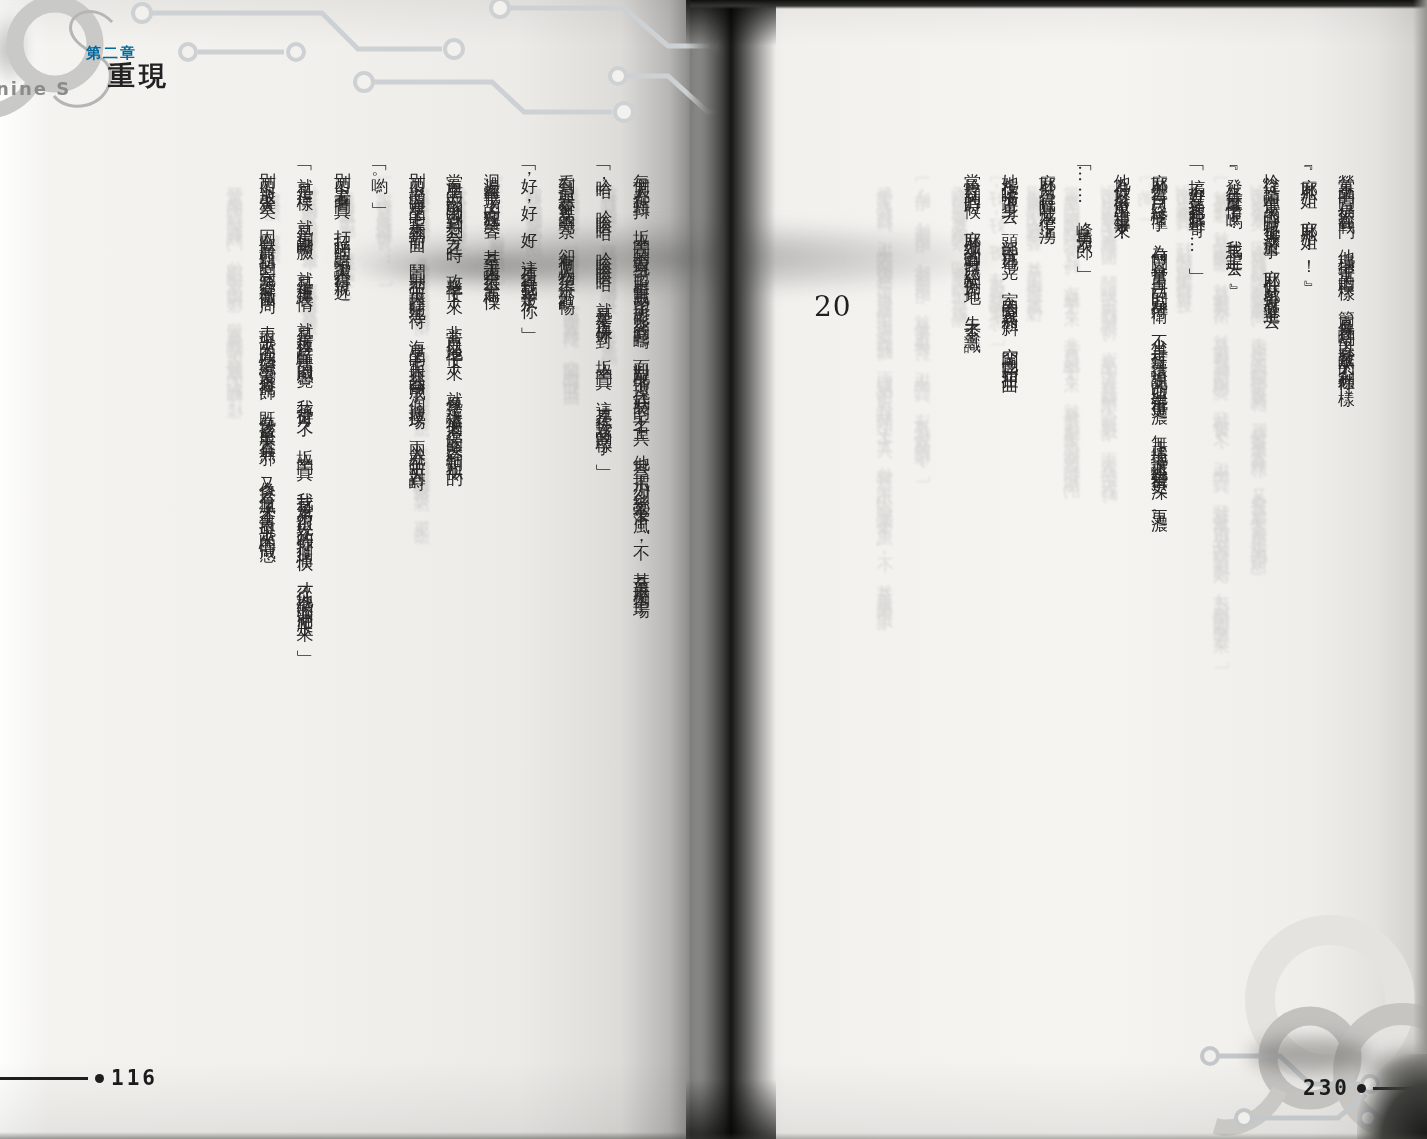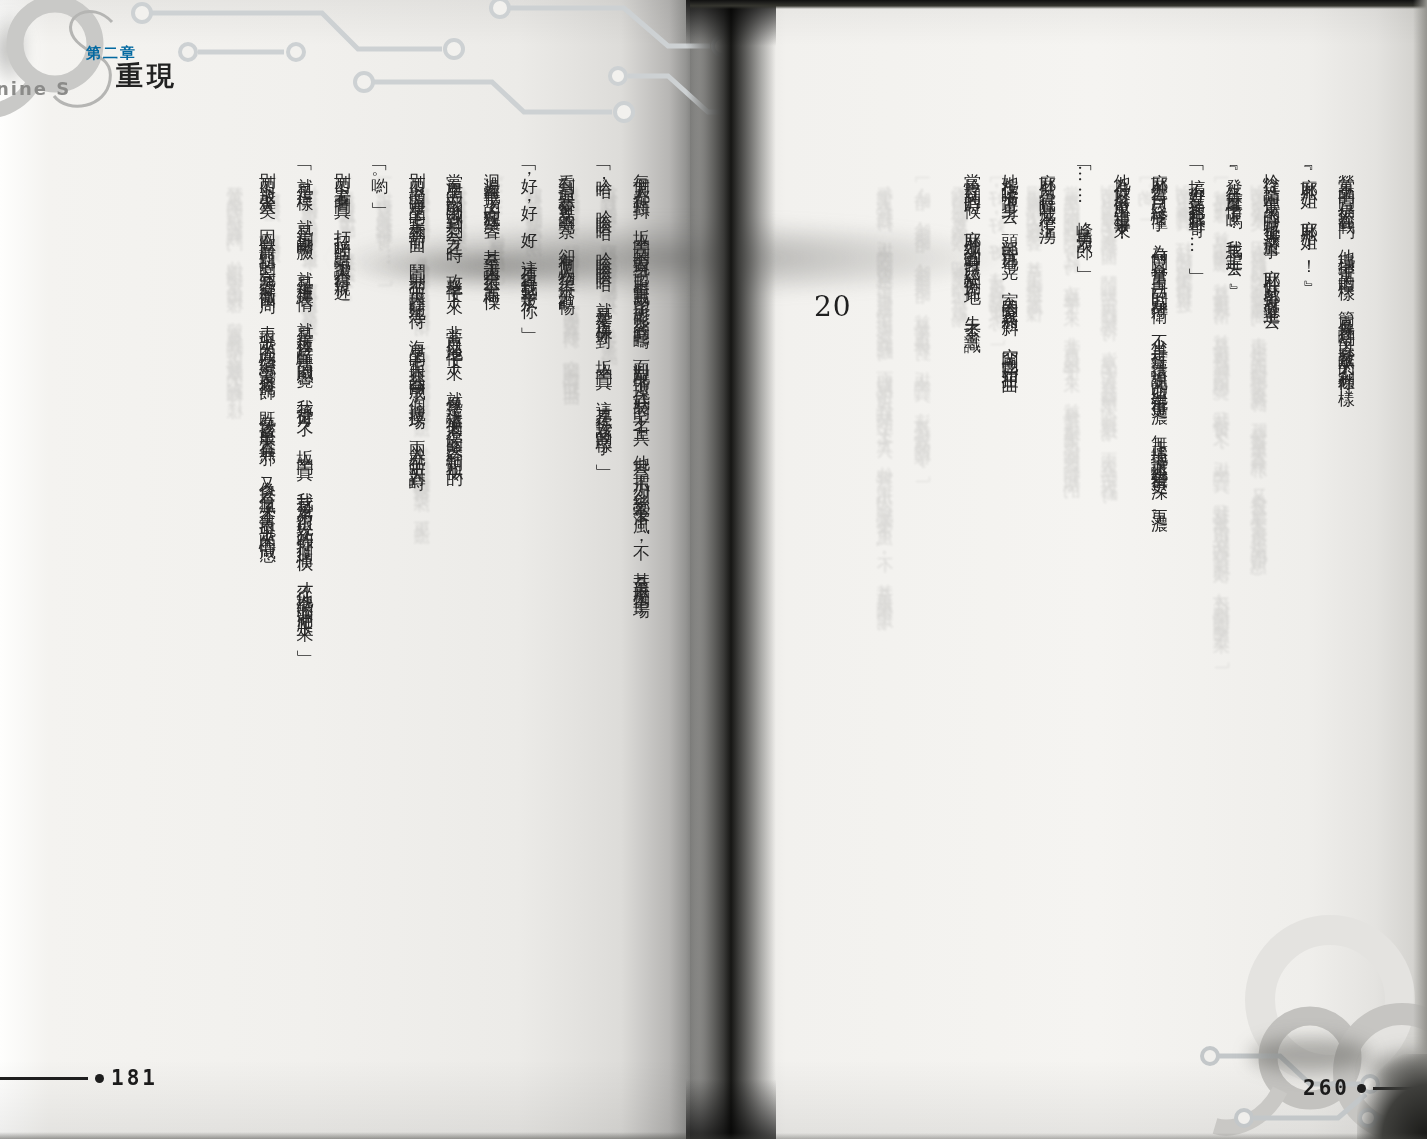--- a/index.html
+++ b/index.html
@@ -66,21 +66,21 @@
   .bleed-right{top:128px;right:150px;height:905px;}
   .bleed-left{top:128px;right:800px;height:905px;}
   
   .logo-svg{position:absolute;left:-20px;top:-16px;z-index:3;}
   .series-logo-text{position:absolute;left:-4px;top:78px;z-index:4;
     font-family:"DejaVu Sans","Liberation Sans",sans-serif;font-weight:bold;
     font-size:18px;letter-spacing:2px;color:#8b8b89;}
   .chapter-label{position:absolute;left:86px;top:44px;z-index:4;
     font-family:"DejaVu Sans","Liberation Sans",sans-serif;font-weight:bold;
     font-size:15px;letter-spacing:2px;color:#0369a1;}
-  .chapter-title{position:absolute;left:116px;top:58px;z-index:4;
+  .chapter-title{position:absolute;left:108px;top:58px;z-index:4;
     font-family:"DejaVu Sans","Liberation Sans",sans-serif;font-weight:bold;
     font-size:27px;letter-spacing:4px;color:#222;}
   .section-number{position:absolute;left:801px;top:290px;z-index:4;
     font-size:28px;color:#1f1f1f;letter-spacing:1px;margin-left:13px;}
   
   .circuit-top{position:absolute;left:112px;top:0;z-index:2;}
   .circuit-bottom{position:absolute;left:1198px;top:1022px;z-index:2;}
   .watermark-svg{position:absolute;left:1180px;top:880px;z-index:0;}
   
   .footer-left{position:absolute;left:0;top:1066px;z-index:5;display:flex;align-items:center;}
@@ -214,21 +214,21 @@
   <div class="spine"></div>
   <div class="edge-top-right"></div>
   <div class="edge-right"></div>
   <div class="corner-br"></div>
   <div class="edge-bottom-left"></div>
   <div class="edge-bottom-right"></div>
 
   <div class="footer-left">
     <div class="leader leader-l"></div>
     <div class="leader-dot"></div>
-    <div class="page-number">181</div>
+    <div class="page-number">116</div>
   </div>
   <div class="footer-right">
-    <div class="page-number">260</div>
+    <div class="page-number">230</div>
     <div class="leader-dot"></div>
     <div class="leader leader-r"></div>
   </div>
 
 </div>
 
 </body></html>

